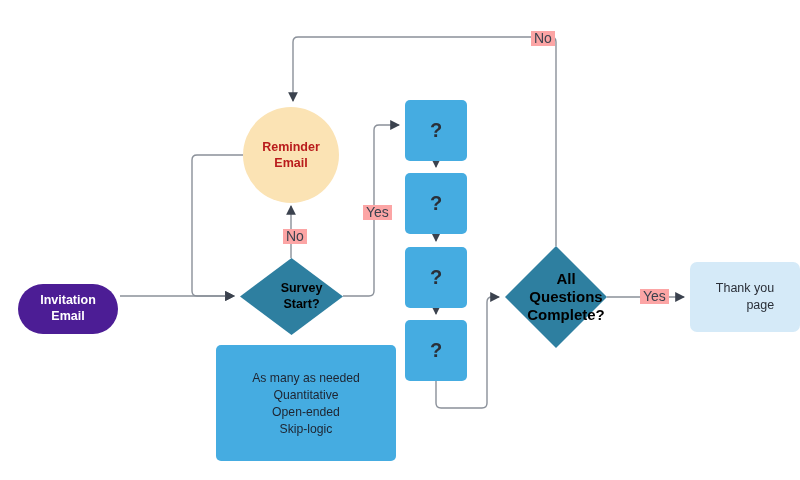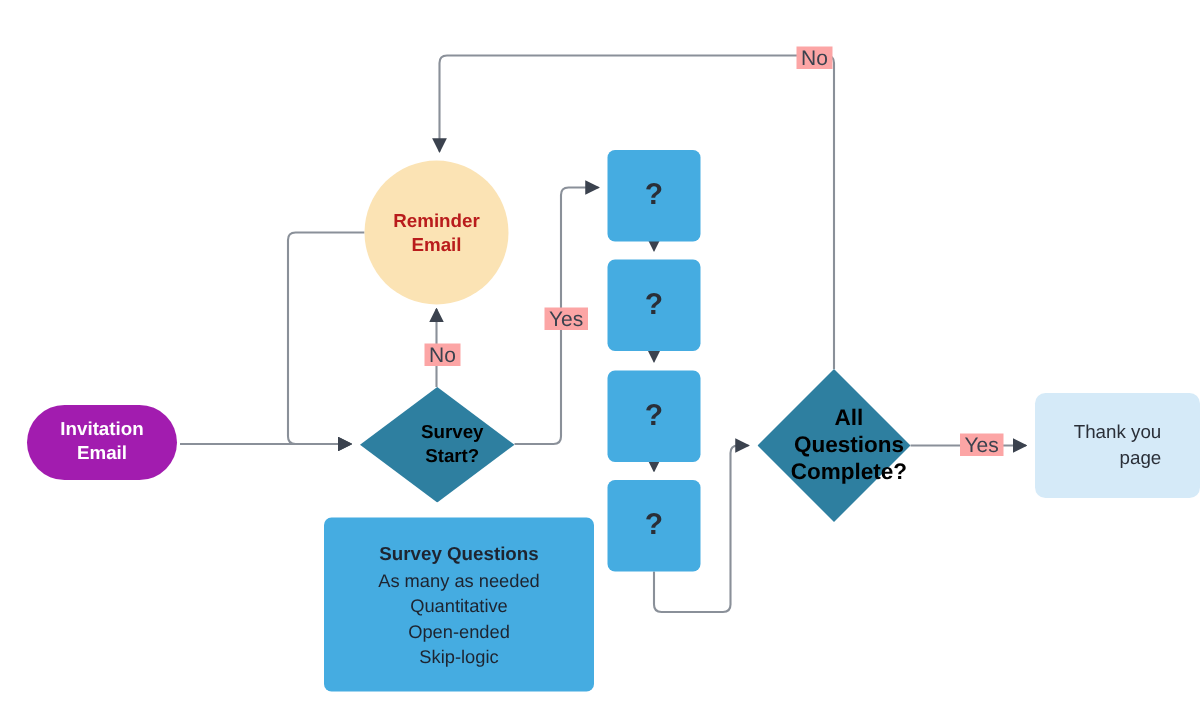--- a/index.html
+++ b/index.html
@@ -45,25 +45,25 @@
     display: flex;
     align-items: center;
     justify-content: center;
     text-align: center;
     box-sizing: border-box;
   }
 
   
   .pill {
     left: 18px;
-    top: 270px;
+    top: 284px;
     width: 100px;
     height: 50px;
     border-radius: 25px;
-    background: #a21caf;
+    background: #4c1d95;
     color: #ffffff;
     font-size: 12.5px;
     font-weight: bold;
     line-height: 1.25;
   }
 
   
   .circle {
     left: 243px;
     top: 107px;
@@ -259,21 +259,20 @@
     <span>?</span>
   </div>
   <div class="node qbox" id="q3">
     <span>?</span>
   </div>
   <div class="node qbox" id="q4">
     <span>?</span>
   </div>
 
   <div class="node qpanel">
-    <div class="head">Survey Questions</div>
     <div class="line">As many as needed</div>
     <div class="line">Quantitative</div>
     <div class="line">Open-ended</div>
     <div class="line">Skip-logic</div>
   </div>
 
   <div class="node thanks">
     <div>
       <div>Thank you</div>
       <div>page</div>

